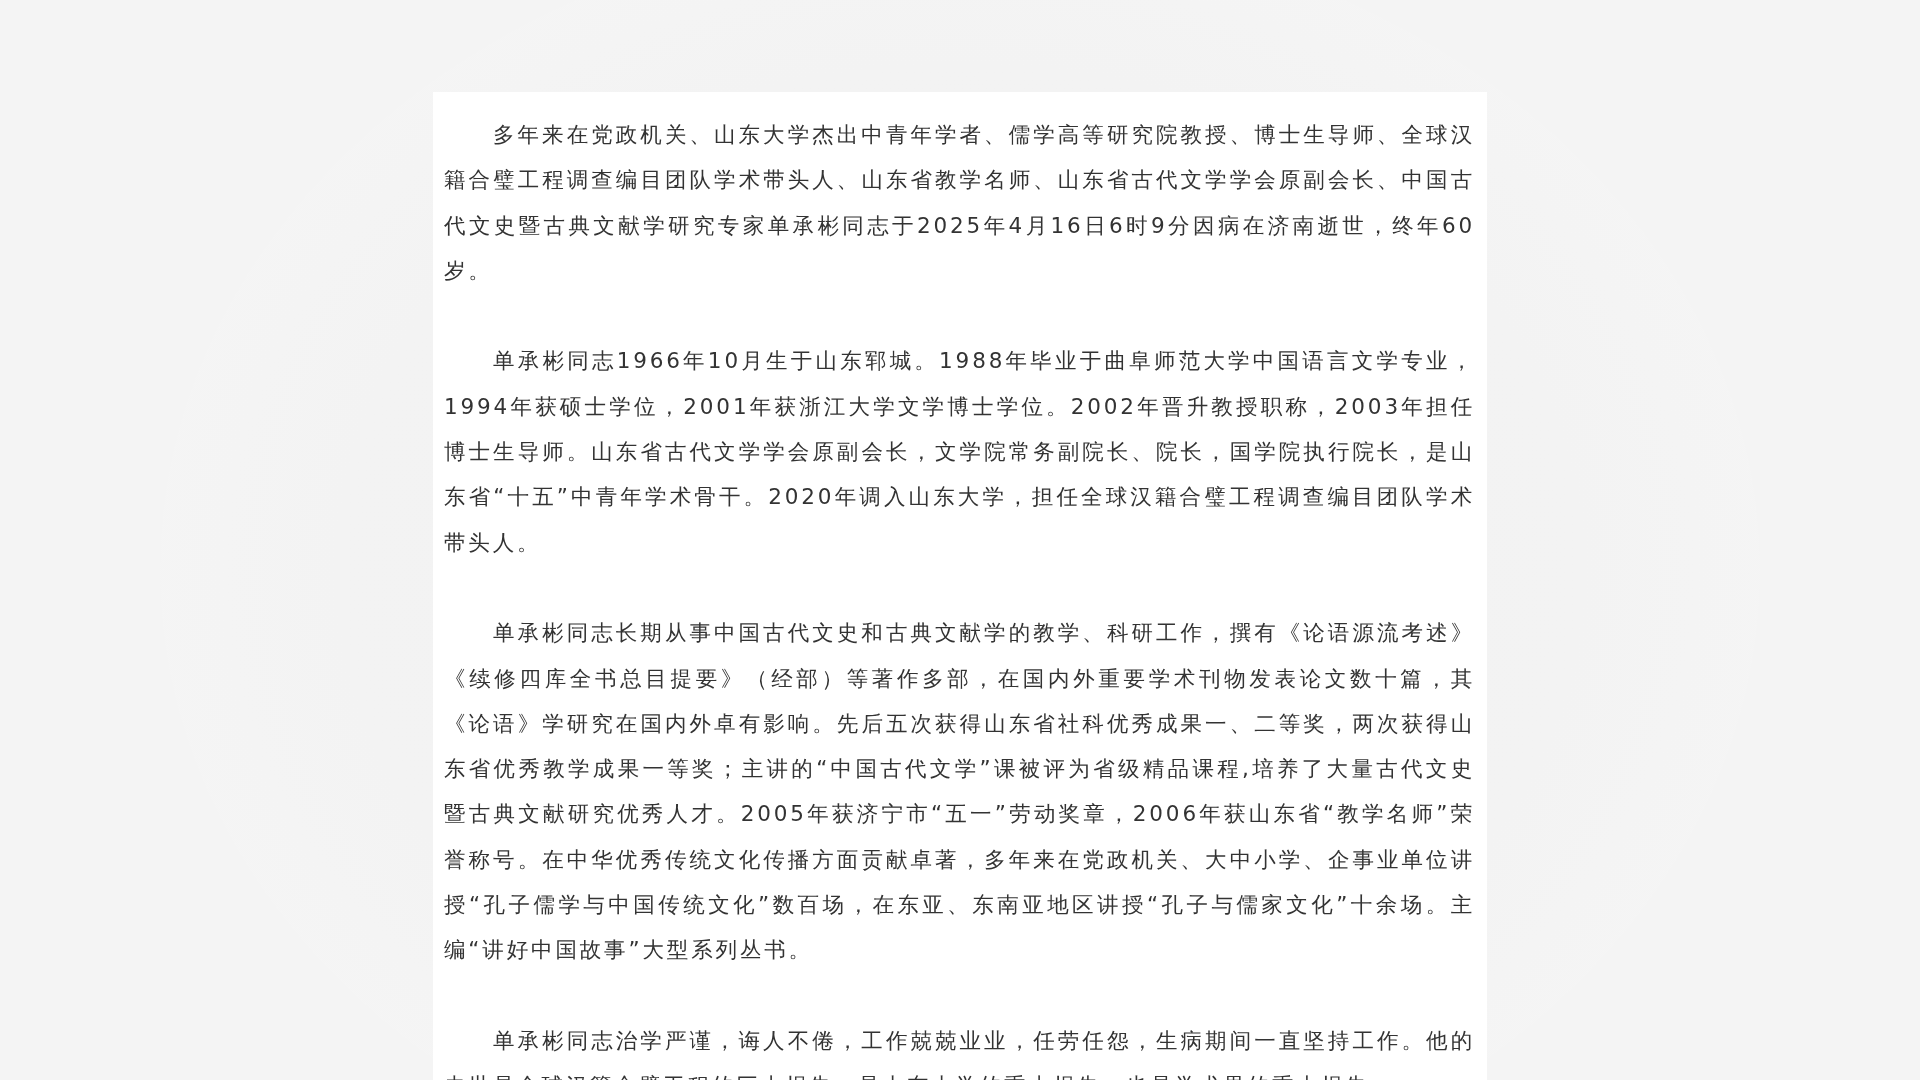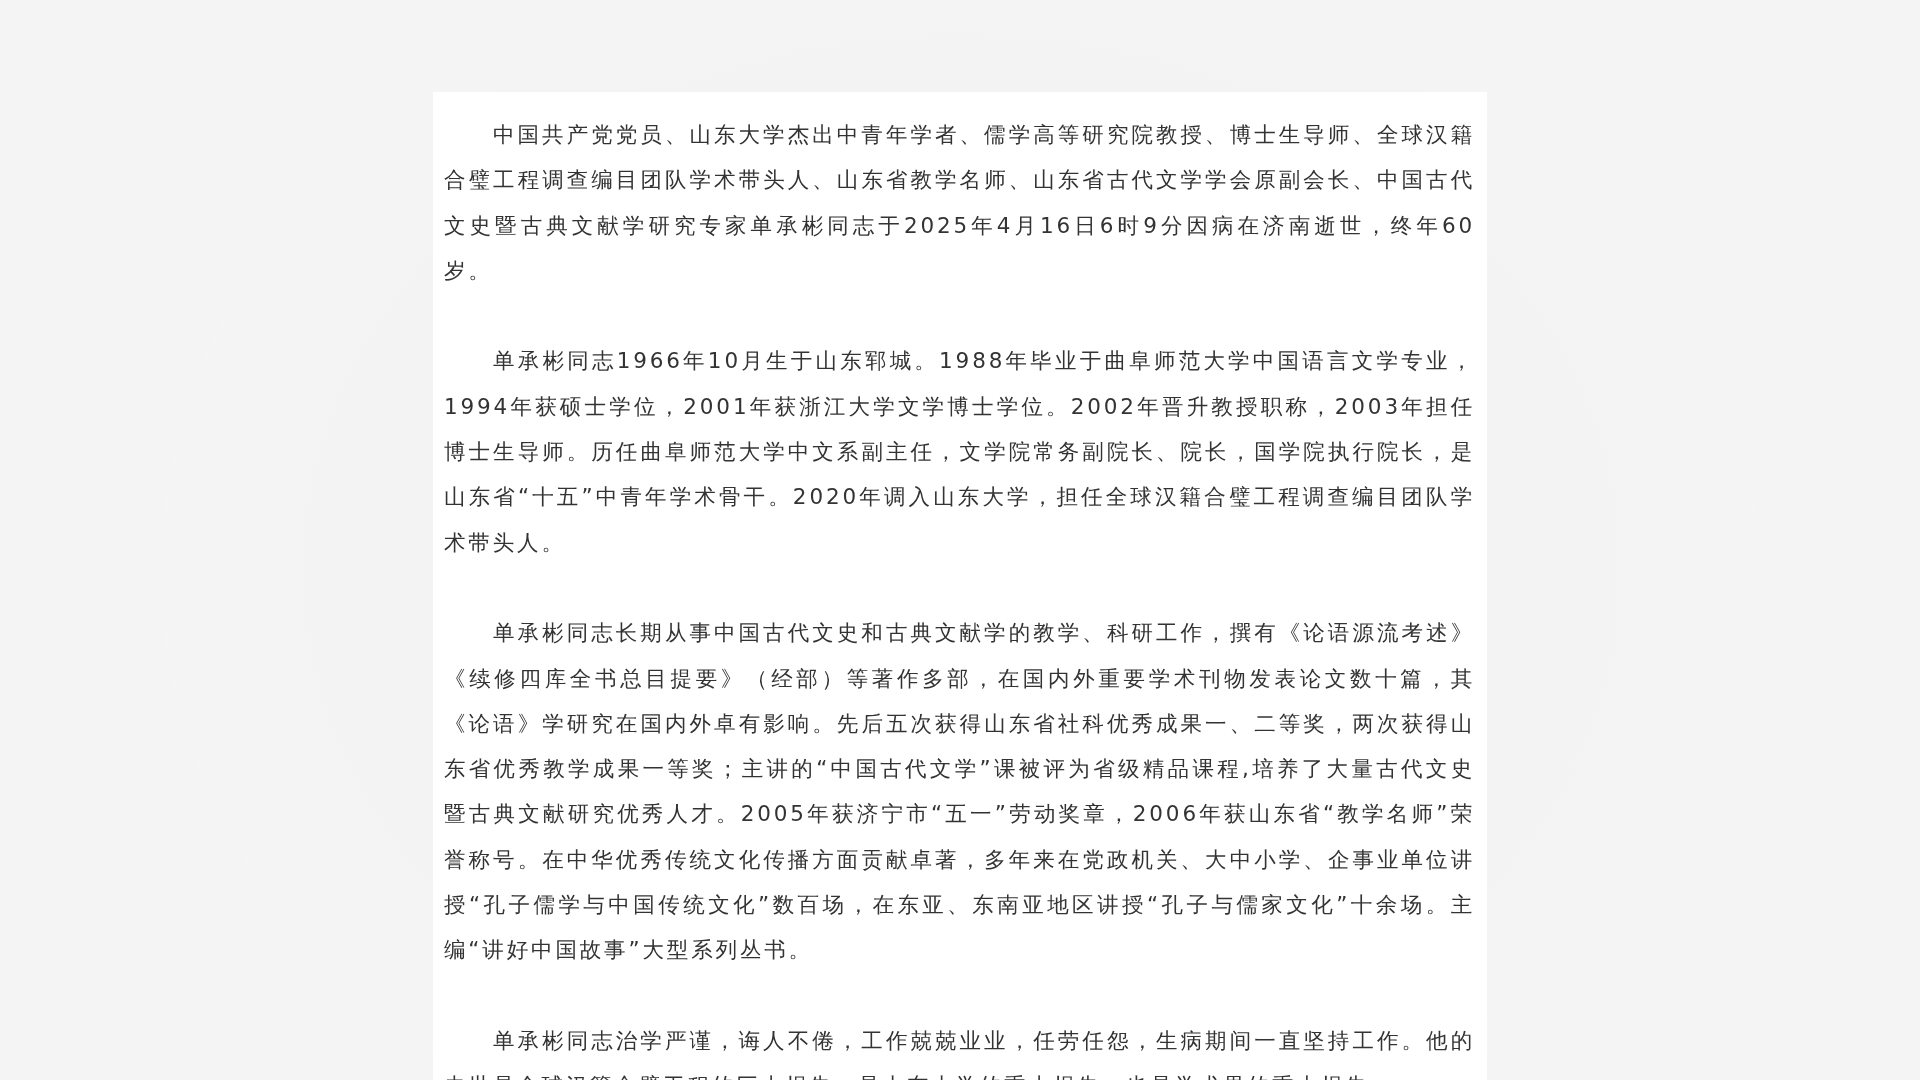--- a/index.html
+++ b/index.html
@@ -48,18 +48,18 @@
       text-indent: 49px;
     }
   </style>
 </head>
 <body>
 
 <div class="bg-glow"></div>
 
 <div class="article-panel">
   <div class="article-body">
-    <p>中国共产党党员、山东大学杰出中青年学者、儒学高等研究院教授、博士生导师、全球汉籍合璧工程调查编目团队学术带头人、山东省教学名师、山东省古代文学学会原副会长、中国古代文史暨古典文献学研究专家单承彬同志于2025年4月16日6时9分因病在济南逝世，终年60岁。</p>
-    <p>单承彬同志1966年10月生于山东郓城。1988年毕业于曲阜师范大学中国语言文学专业，1994年获硕士学位，2001年获浙江大学文学博士学位。2002年晋升教授职称，2003年担任博士生导师。历任曲阜师范大学中文系副主任，文学院常务副院长、院长，国学院执行院长，是山东省“十五”中青年学术骨干。2020年调入山东大学，担任全球汉籍合璧工程调查编目团队学术带头人。</p>
+    <p>多年来在党政机关、山东大学杰出中青年学者、儒学高等研究院教授、博士生导师、全球汉籍合璧工程调查编目团队学术带头人、山东省教学名师、山东省古代文学学会原副会长、中国古代文史暨古典文献学研究专家单承彬同志于2025年4月16日6时9分因病在济南逝世，终年60岁。</p>
+    <p>单承彬同志1966年10月生于山东郓城。1988年毕业于曲阜师范大学中国语言文学专业，1994年获硕士学位，2001年获浙江大学文学博士学位。2002年晋升教授职称，2003年担任博士生导师。山东省古代文学学会原副会长，文学院常务副院长、院长，国学院执行院长，是山东省“十五”中青年学术骨干。2020年调入山东大学，担任全球汉籍合璧工程调查编目团队学术带头人。</p>
     <p>单承彬同志长期从事中国古代文史和古典文献学的教学、科研工作，撰有《论语源流考述》《续修四库全书总目提要》（经部）等著作多部，在国内外重要学术刊物发表论文数十篇，其《论语》学研究在国内外卓有影响。先后五次获得山东省社科优秀成果一、二等奖，两次获得山东省优秀教学成果一等奖；主讲的“中国古代文学”课被评为省级精品课程,培养了大量古代文史暨古典文献研究优秀人才。2005年获济宁市“五一”劳动奖章，2006年获山东省“教学名师”荣誉称号。在中华优秀传统文化传播方面贡献卓著，多年来在党政机关、大中小学、企事业单位讲授“孔子儒学与中国传统文化”数百场，在东亚、东南亚地区讲授“孔子与儒家文化”十余场。主编“讲好中国故事”大型系列丛书。</p>
     <p>单承彬同志治学严谨，诲人不倦，工作兢兢业业，任劳任怨，生病期间一直坚持工作。他的去世是全球汉籍合璧工程的巨大损失，是山东大学的重大损失，也是学术界的重大损失。</p>
   </div>
 </div>
 
 </body></html>

